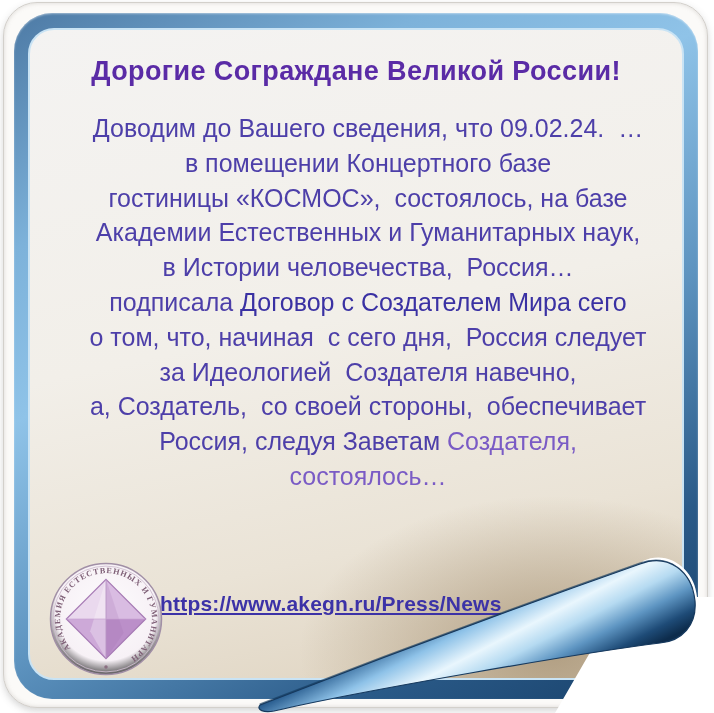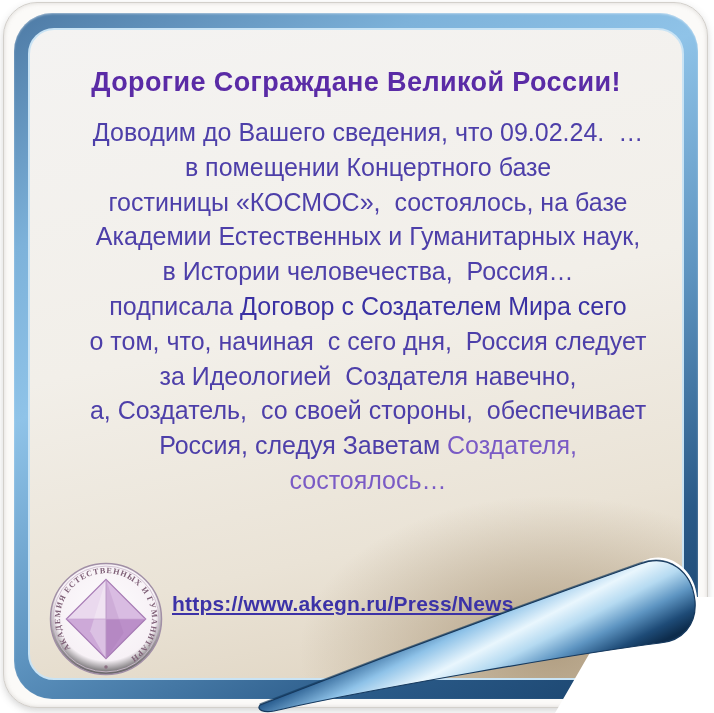--- a/index.html
+++ b/index.html
@@ -30,37 +30,37 @@
     position:absolute; inset:15px 14px 19px 14px;
     border-radius:26px;
     border:2px solid #c9e3f4;
     overflow:hidden;
     background:
       radial-gradient(ellipse 420px 260px at 80% 96%, rgba(164,143,112,.78) 0%, rgba(164,143,112,0) 60%),
       linear-gradient(168deg, #f4f3f2 0%, #f2efe9 45%, #eae3d6 75%, #ddd1bd 100%);
     text-align:center;
   }
   .title{
-    margin-top:37px;
+    margin-top:26px;
     font-size:27px; font-weight:700;
     letter-spacing:.4px;
     color:var(--title);
     white-space:pre;
   }
-  .body-text{ margin-top:17px;padding-left:24px; }
+  .body-text{ margin-top:24px;padding-left:24px; }
   .line{
     font-size:25px; line-height:34.8px;
     color:var(--body);
     white-space:pre;
   }
   .seg{}
   .seg-b{ font-weight:400; color:var(--bold); }
   .seg-l{ color:var(--light); }
   .link-row{
-    position:absolute; left:172px; top:592px; z-index:4;
+    position:absolute; left:160px; top:592px; z-index:4;
   }
   .link-row a{
     font-size:21px; font-weight:600;
     color:var(--link); text-decoration:underline;
     letter-spacing:.2px;
   }
   .emblem{ position:absolute; left:39px; top:552px; width:134px; height:134px; z-index:5; }
   .curl{ position:absolute; left:240px; top:531px; width:474px; height:182px; z-index:6; pointer-events:none; }
 </style>
 </head>

